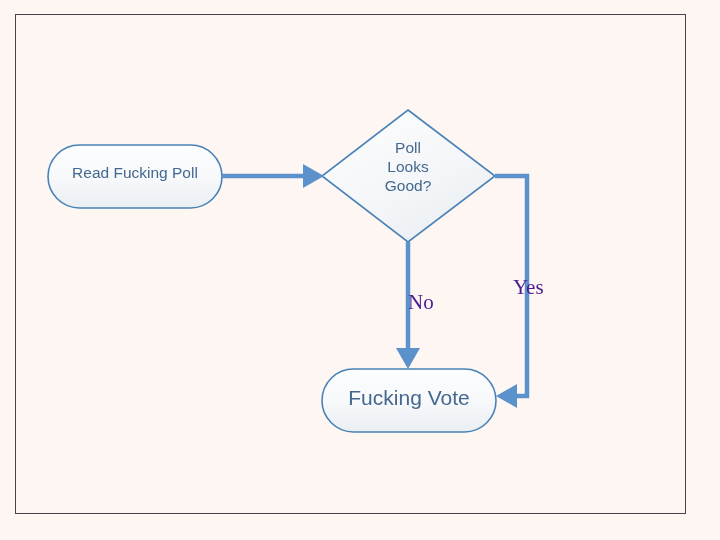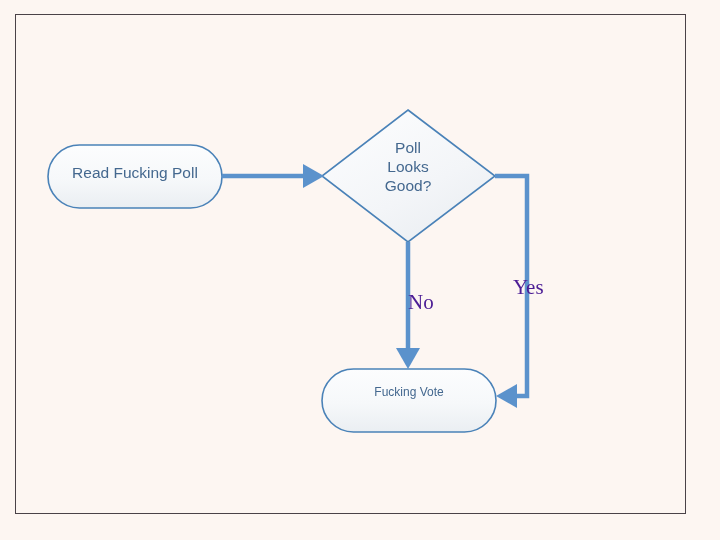--- a/index.html
+++ b/index.html
@@ -54,21 +54,21 @@
   #label-decision {
     left: 348px;
     top: 139px;
     width: 120px;
     font-size: 15.5px;
   }
   #label-end {
     left: 322px;
     top: 385px;
     width: 174px;
-    font-size: 12px;
+    font-size: 21px;
   }
   .edge-label {
     position: absolute;
     color: #4c1d95;
     font-size: 21px;
     font-family: Liberation Serif, serif;
     pointer-events: none;
   }
   #label-no {
     left: 408px;

